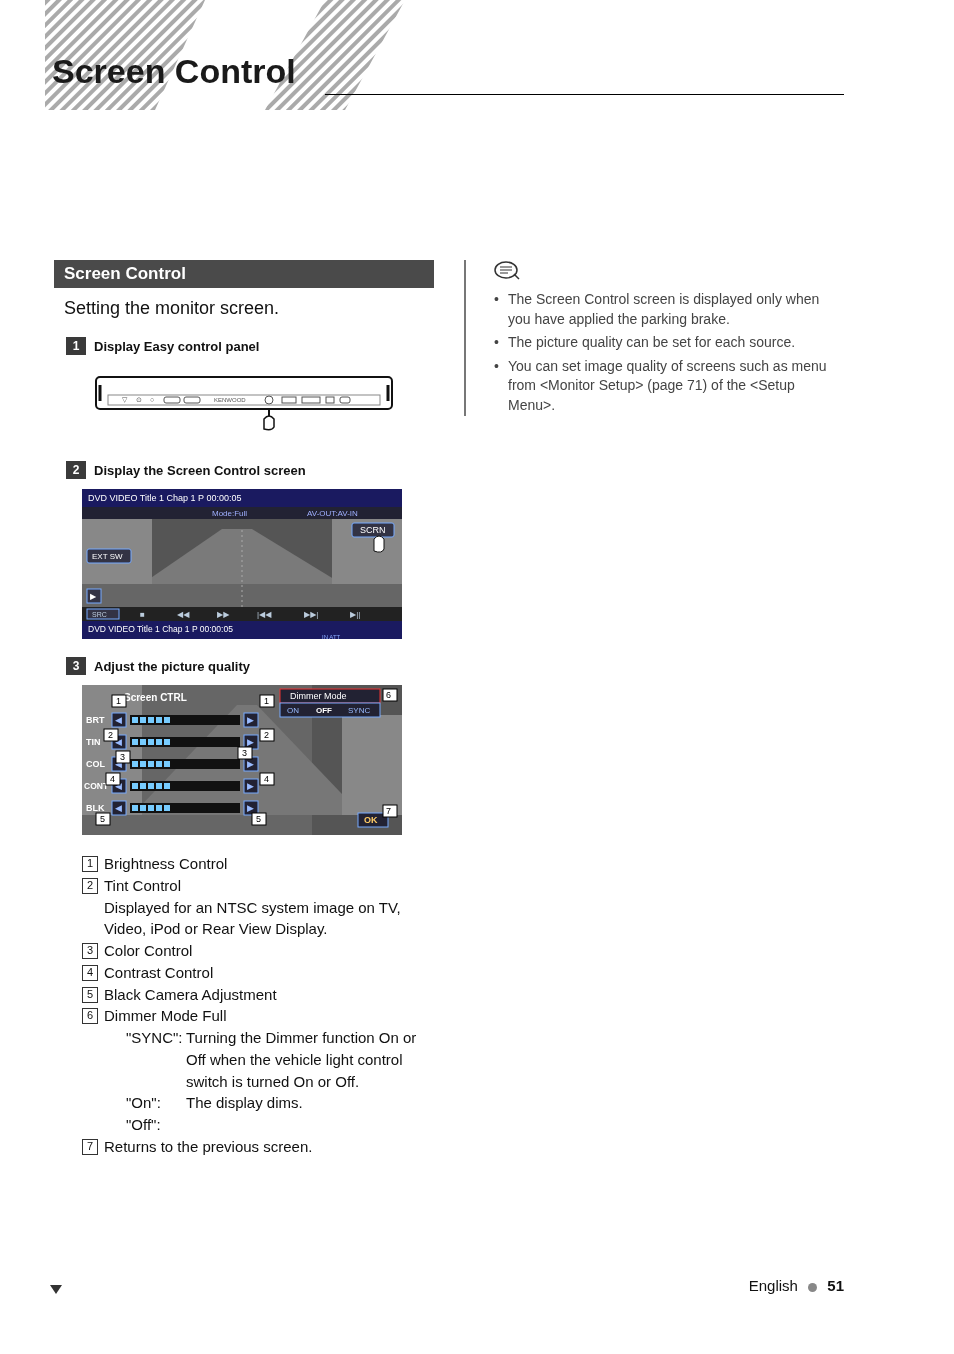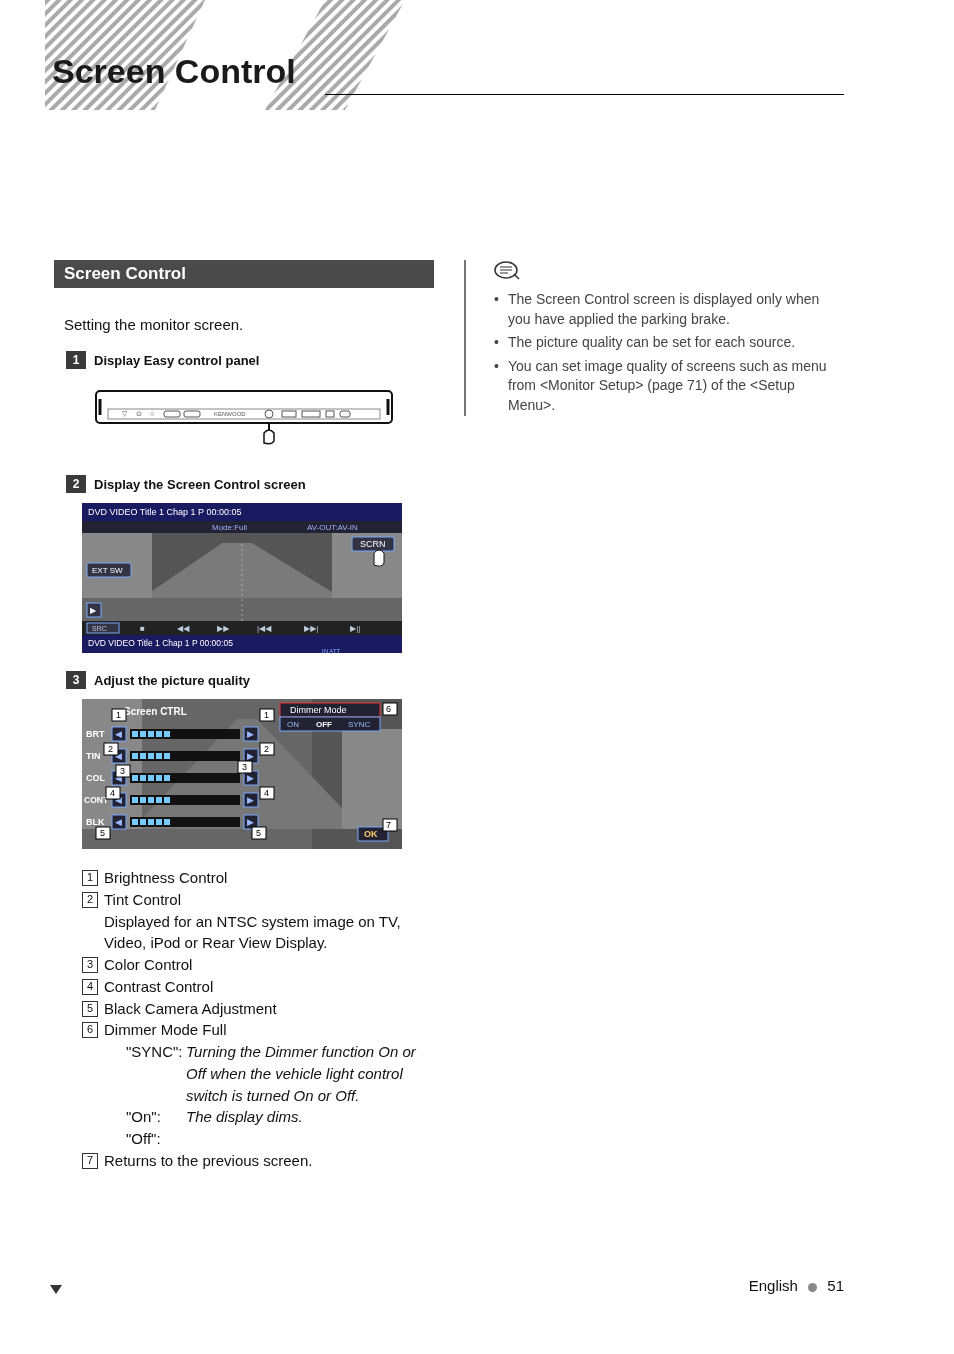--- a/index.html
+++ b/index.html
@@ -49,22 +49,22 @@
   .col-left { width: 380px; }
   .col-right { flex: 1; padding-top: 0; }
   .section-bar {
     background: #4a4a4a;
     color: #fff;
     font-weight: 700;
     padding: 4px 10px;
     font-size: 17px;
   }
   .intro {
-    font-size: 15px;
-    margin: 28px 0 18px 10px;
+    font-size: 18px;
+    margin: 10px 0 18px 10px;
   }
   .step {
     display: flex;
     align-items: center;
     gap: 8px;
     margin: 12px 0 10px 12px;
   }
   .step-num {
     display: inline-flex;
     align-items: center;
@@ -104,21 +104,21 @@
     height: 16px;
     border: 1px solid #333;
     font-size: 11px;
     margin-top: 3px;
     flex-shrink: 0;
   }
   .kv-body { flex: 1; }
   .mode-table { margin-left: 22px; }
   .mode-table .mr { display:flex; }
   .mode-key { width: 60px; }
-  .mode-val { flex: 1; font-style: italic; }
+  .mode-val { flex: 1; }
   .notes {
     position: relative;
     padding-left: 30px;
   }
   .notes .vrule {
     position: absolute;
     left: 0;
     top: 0;
     bottom: 0;
     width: 2px;
@@ -144,21 +144,21 @@
   }
   .footer .dot {
     display: inline-block;
     width: 9px;
     height: 9px;
     background: #888;
     border-radius: 50%;
     margin: 0 6px;
     vertical-align: middle;
   }
-  .footer .pg { font-weight: 400; margin-top: 20px; }
+  .footer .pg { font-weight: 700; margin-top: 20px; }
   .corner-mark {
     position: absolute;
     bottom: 60px;
     left: 50px;
     width: 0;
     height: 0;
     border-left: 6px solid transparent;
     border-right: 6px solid transparent;
     border-top: 9px solid #333;
   }

